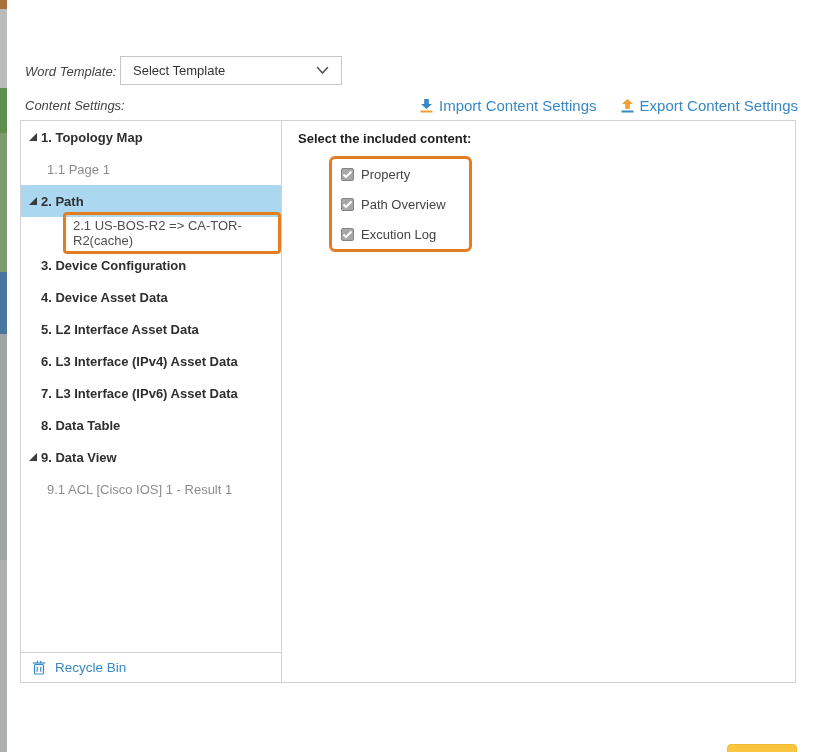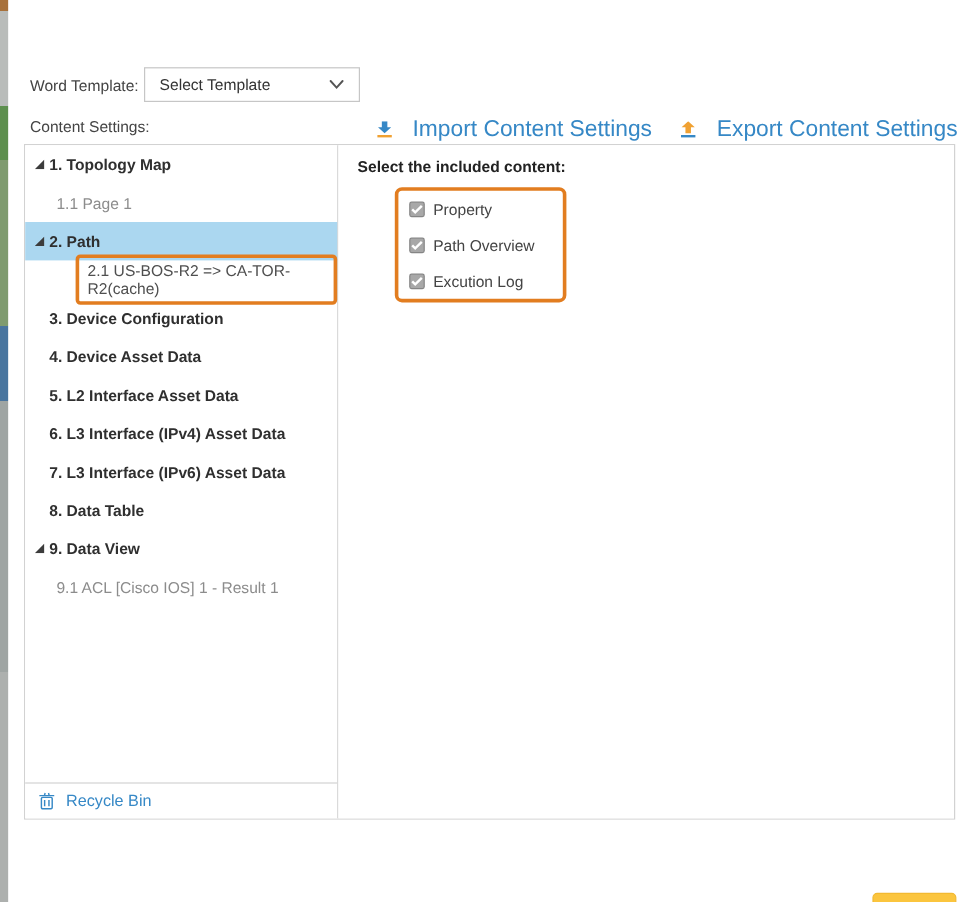--- a/index.html
+++ b/index.html
@@ -17,30 +17,30 @@
       #9fa5a3 334px, #9fa5a3 560px,
       #adb0ae 560px); }
 
   .dialog { position:absolute; left:7px; top:0; width:807px; height:752px; background:#fff; }
 
   .titlebar { position:absolute; left:0; top:2px; width:100%; height:29px; background:#556876;
     color:#fff; font-size:13px; font-weight:bold; display:flex; align-items:center;
     padding:0 16px; }
   .titlebar .close { margin-left:auto; font-weight:400; font-size:15px; color:#e4e9ec; cursor:pointer; }
 
-  .lbl { position:absolute; font-size:13px; color:#444; }
+  .lbl { position:absolute; font-size:13px; color:#444;font-style:italic; }
   .lbl-word-template { left:18px; top:64px; }
   .lbl-content-settings { left:18px; top:98px; }
 
-  .select { position:absolute; left:113px; top:56px; width:180px; height:29px;
+  .select { position:absolute; left:113px; top:56px; width:222px; height:29px;
     border:1px solid #c6c6c6; background:#fff; display:flex; align-items:center;
     justify-content:space-between; padding:0 12px; font-size:13px; color:#333; cursor:pointer; }
 
   .links { position:absolute; right:16px; top:97px; display:flex; gap:24px; }
-  .link { display:flex; align-items:center; gap:17px; color:#3688c6; font-size:19px; cursor:pointer; }
+  .link { display:flex; align-items:center; gap:6px; color:#3688c6; font-size:15px; cursor:pointer; }
 
   .panels { position:absolute; left:13px; top:120px; width:776px; height:563px;
     border:1px solid #d2d2d2; display:flex; }
   .tree-pane { width:261px; border-right:1px solid #d2d2d2; position:relative; background:#fff; }
   .content-pane { flex:1; position:relative; background:#fff; }
 
   .trow { height:32px; display:flex; align-items:center; font-size:13px; cursor:pointer; }
   .trow .caret { width:8px; height:8px; margin-left:8px; flex:0 0 auto; display:flex; }
   .trow .tlabel { margin-left:4px; }
   .trow.parent { font-weight:bold; color:#2f2f2f; }

